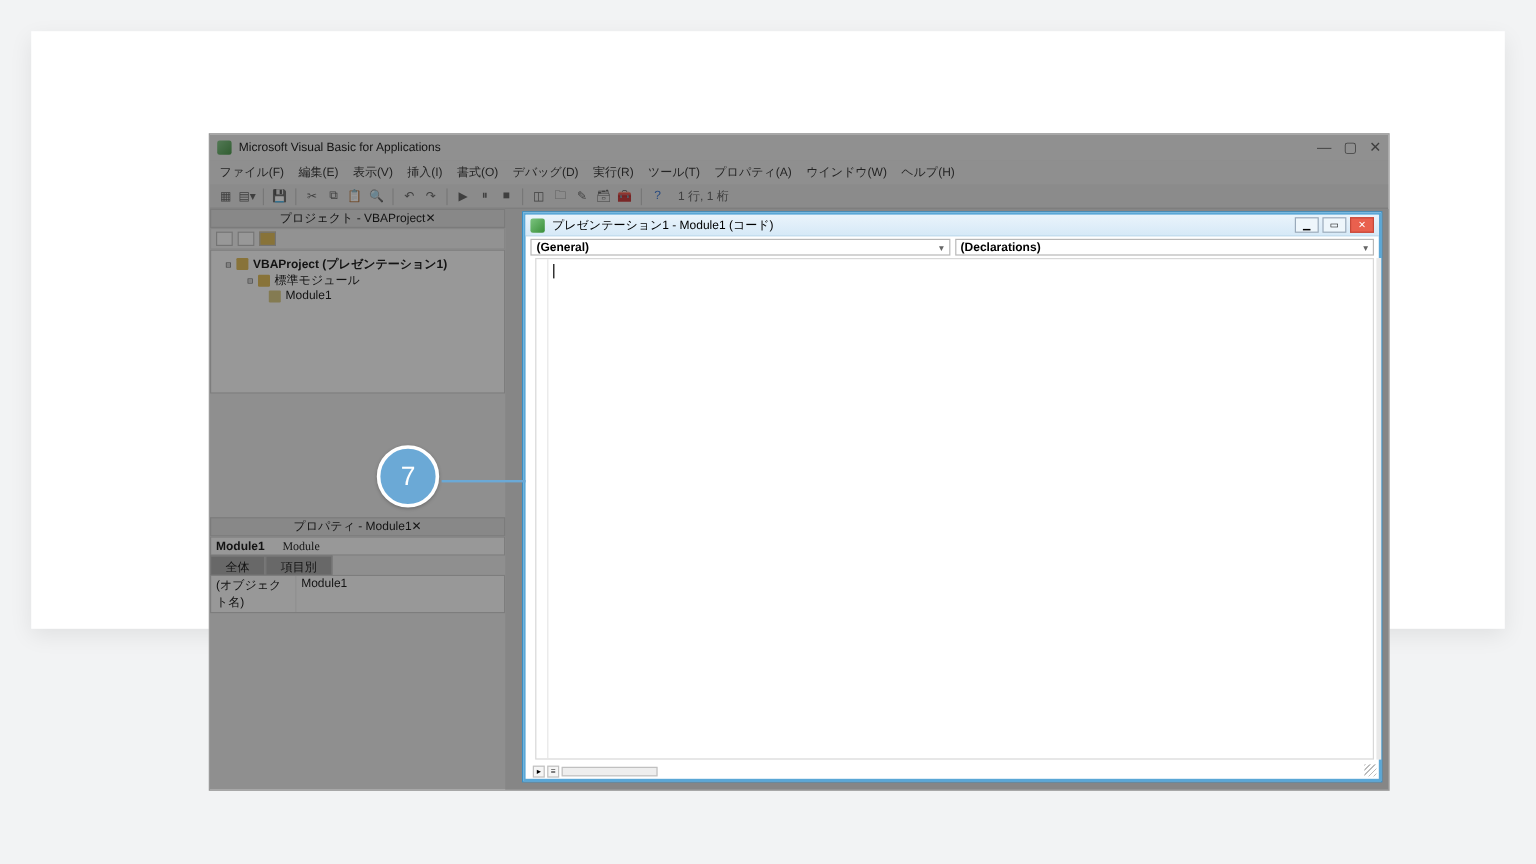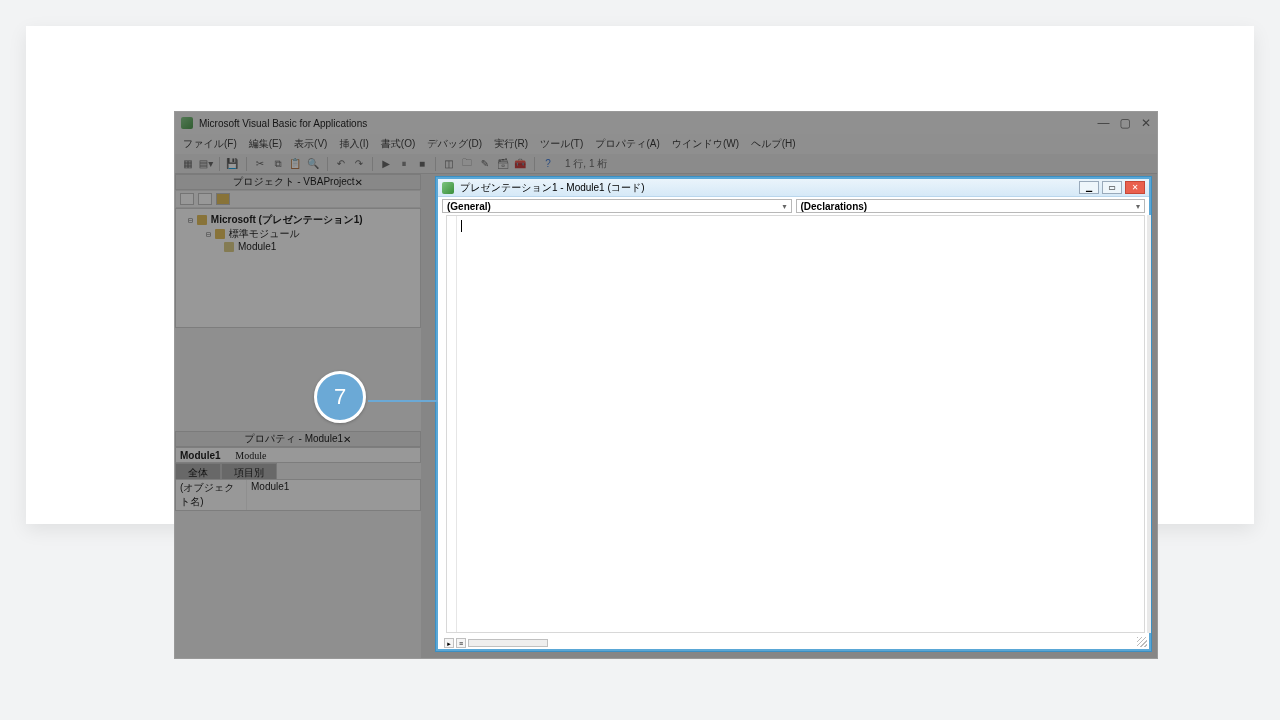--- a/index.html
+++ b/index.html
@@ -129,21 +129,21 @@
       </div>
       <div class="project-toolbar">
         <span class="mini-btn"></span>
         <span class="mini-btn"></span>
         <span class="mini-btn" style="background:#e0b94a"></span>
       </div>
       <div class="tree">
         <div class="tree-row tree-indent1">
           <span class="expander">⊟</span>
           <span class="folder-icon"></span>
-          <span class="bold">Microsoft (プレゼンテーション1)</span>
+          <span class="bold">VBAProject (プレゼンテーション1)</span>
         </div>
         <div class="tree-row tree-indent2">
           <span class="expander">⊟</span>
           <span class="folder-icon"></span>
           <span>標準モジュール</span>
         </div>
         <div class="tree-row tree-indent3">
           <span class="mod-icon"></span>
           <span>Module1</span>
         </div>

